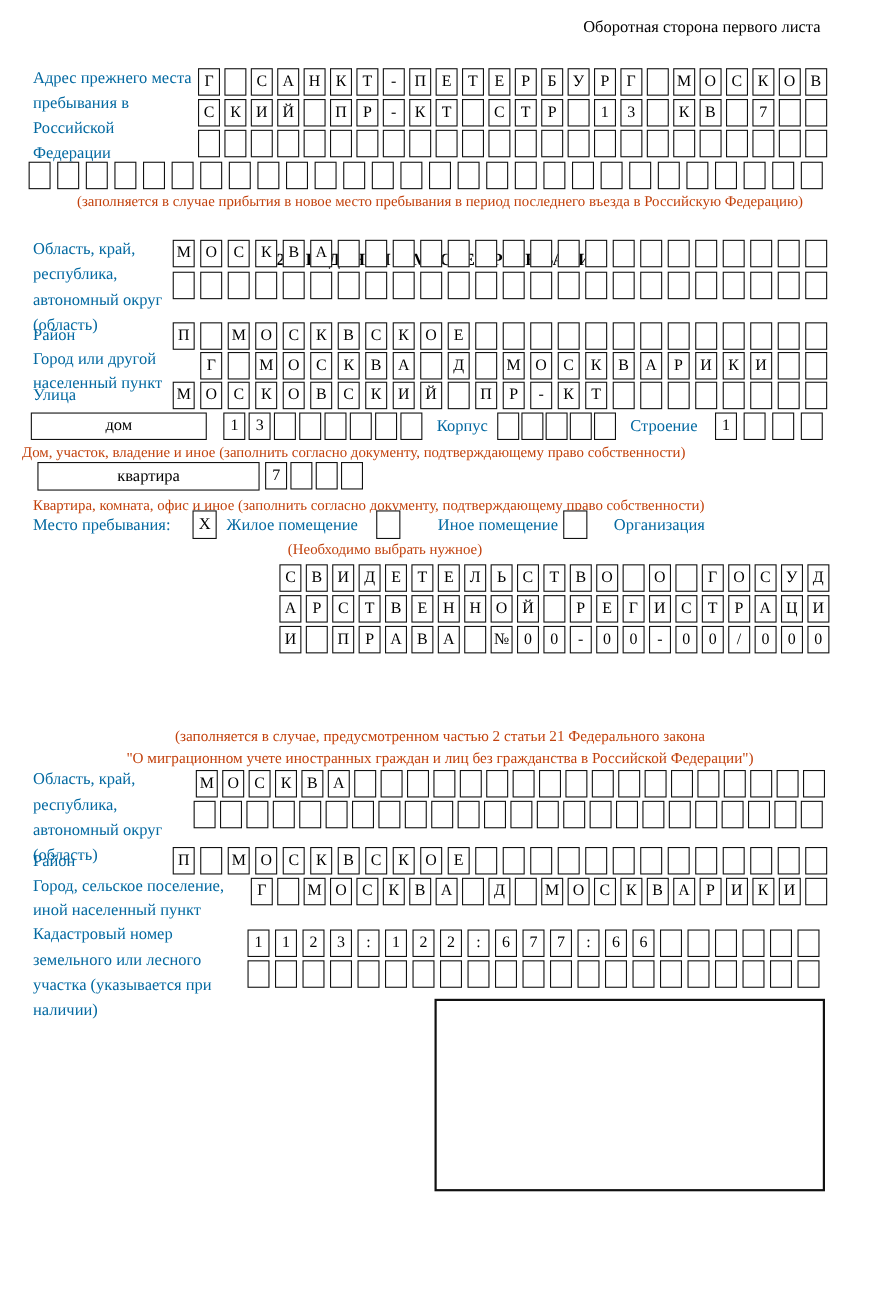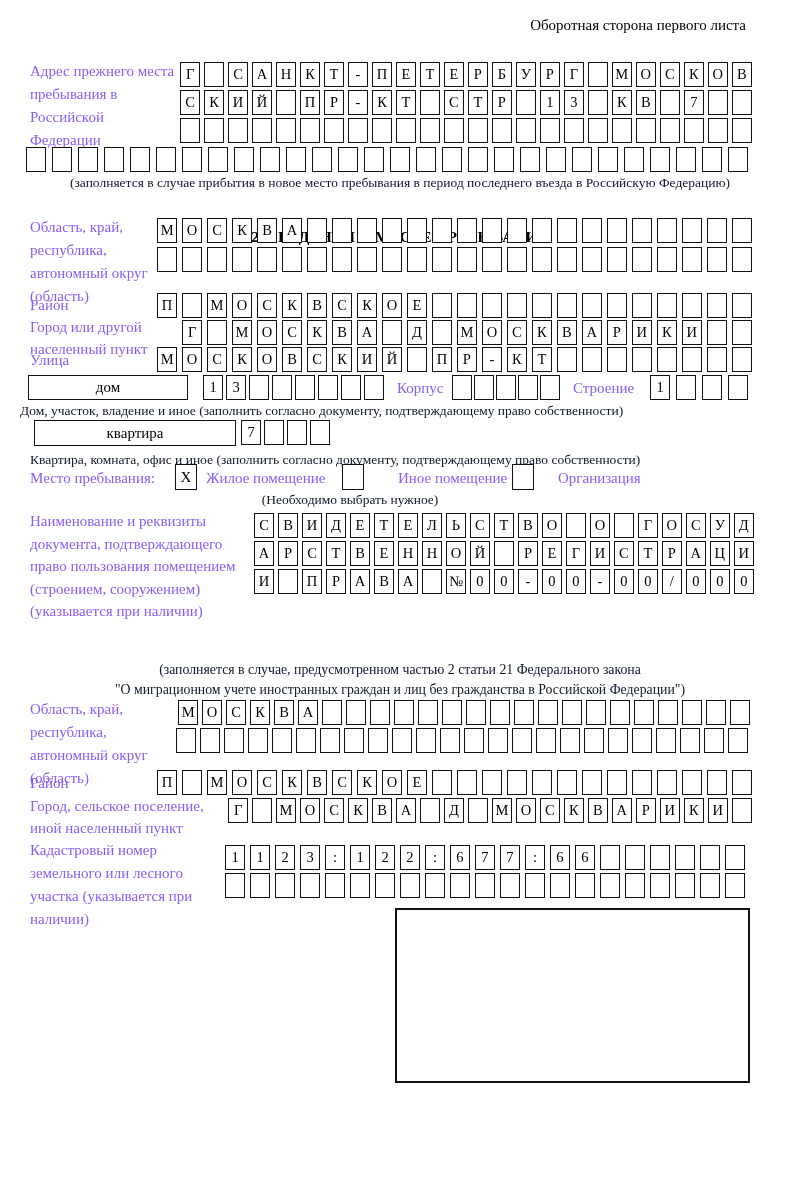--- a/index.html
+++ b/index.html
@@ -1,22 +1,22 @@
 <!DOCTYPE html>
 <html><head>
 <meta charset="utf-8">
 <style>
   html,body{margin:0;padding:0;background:#fff;}
   .page{
     position:relative;width:792px;height:1180px;background:#fff;
     font-family:"Liberation Serif","DejaVu Serif",serif;color:#000;overflow:hidden;
   }
   .abs{position:absolute;}
-  .lbl{font-size:15px;line-height:23px;color:#8b5cf6;}
-  .note{font-size:13.5px;color:#0f172a;}
+  .lbl{font-size:15px;line-height:23px;color:#0369a1;}
+  .note{font-size:13.5px;color:#c2410c;}
   .center{text-align:center;width:800px;left:0;}
   .heading{font-weight:bold;font-size:15.5px;}
   .cellrow{display:flex;}
   .cell{
     box-sizing:border-box;width:20.2px;height:25px;border:1.6px solid #111;
     margin-right:3.8px;display:flex;align-items:center;justify-content:center;
     font-size:14.5px;font-family:"Liberation Serif",serif;flex:none;background:#fff;
   }
   .p23 .cell{margin-right:2.8px;}
   .p22 .cell{margin-right:1.8px;}
@@ -328,21 +328,20 @@
 
   <div class="abs lbl" style="left:30px;top:467px;">Место пребывания:</div>
   <div class="abs chk" style="left:175px;top:464px;">X</div>
   <div class="abs lbl" style="left:206px;top:467px;">Жилое помещение</div>
   <div class="abs chk" style="left:342px;top:464px;"></div>
   <div class="abs lbl" style="left:398px;top:467px;">Иное помещение</div>
   <div class="abs chk" style="left:512px;top:464px;"></div>
   <div class="abs lbl" style="left:558px;top:467px;">Организация</div>
   <div class="abs note" style="left:70px;top:492px;width:560px;text-align:center;">(Необходимо выбрать нужное)</div>
 
-  <div class="abs lbl" style="left:30px;top:510px;width:225px;line-height:22.6px;">Наименование и реквизиты документа, подтверждающего право пользования помещением (строением, сооружением) (указывается при наличии)</div>
   <div class="abs cellrow p24" style="left:254px;top:513px;">
       <div class="cell">С</div>
       <div class="cell">В</div>
       <div class="cell">И</div>
       <div class="cell">Д</div>
       <div class="cell">Е</div>
       <div class="cell">Т</div>
       <div class="cell">Е</div>
       <div class="cell">Л</div>
       <div class="cell">Ь</div>

